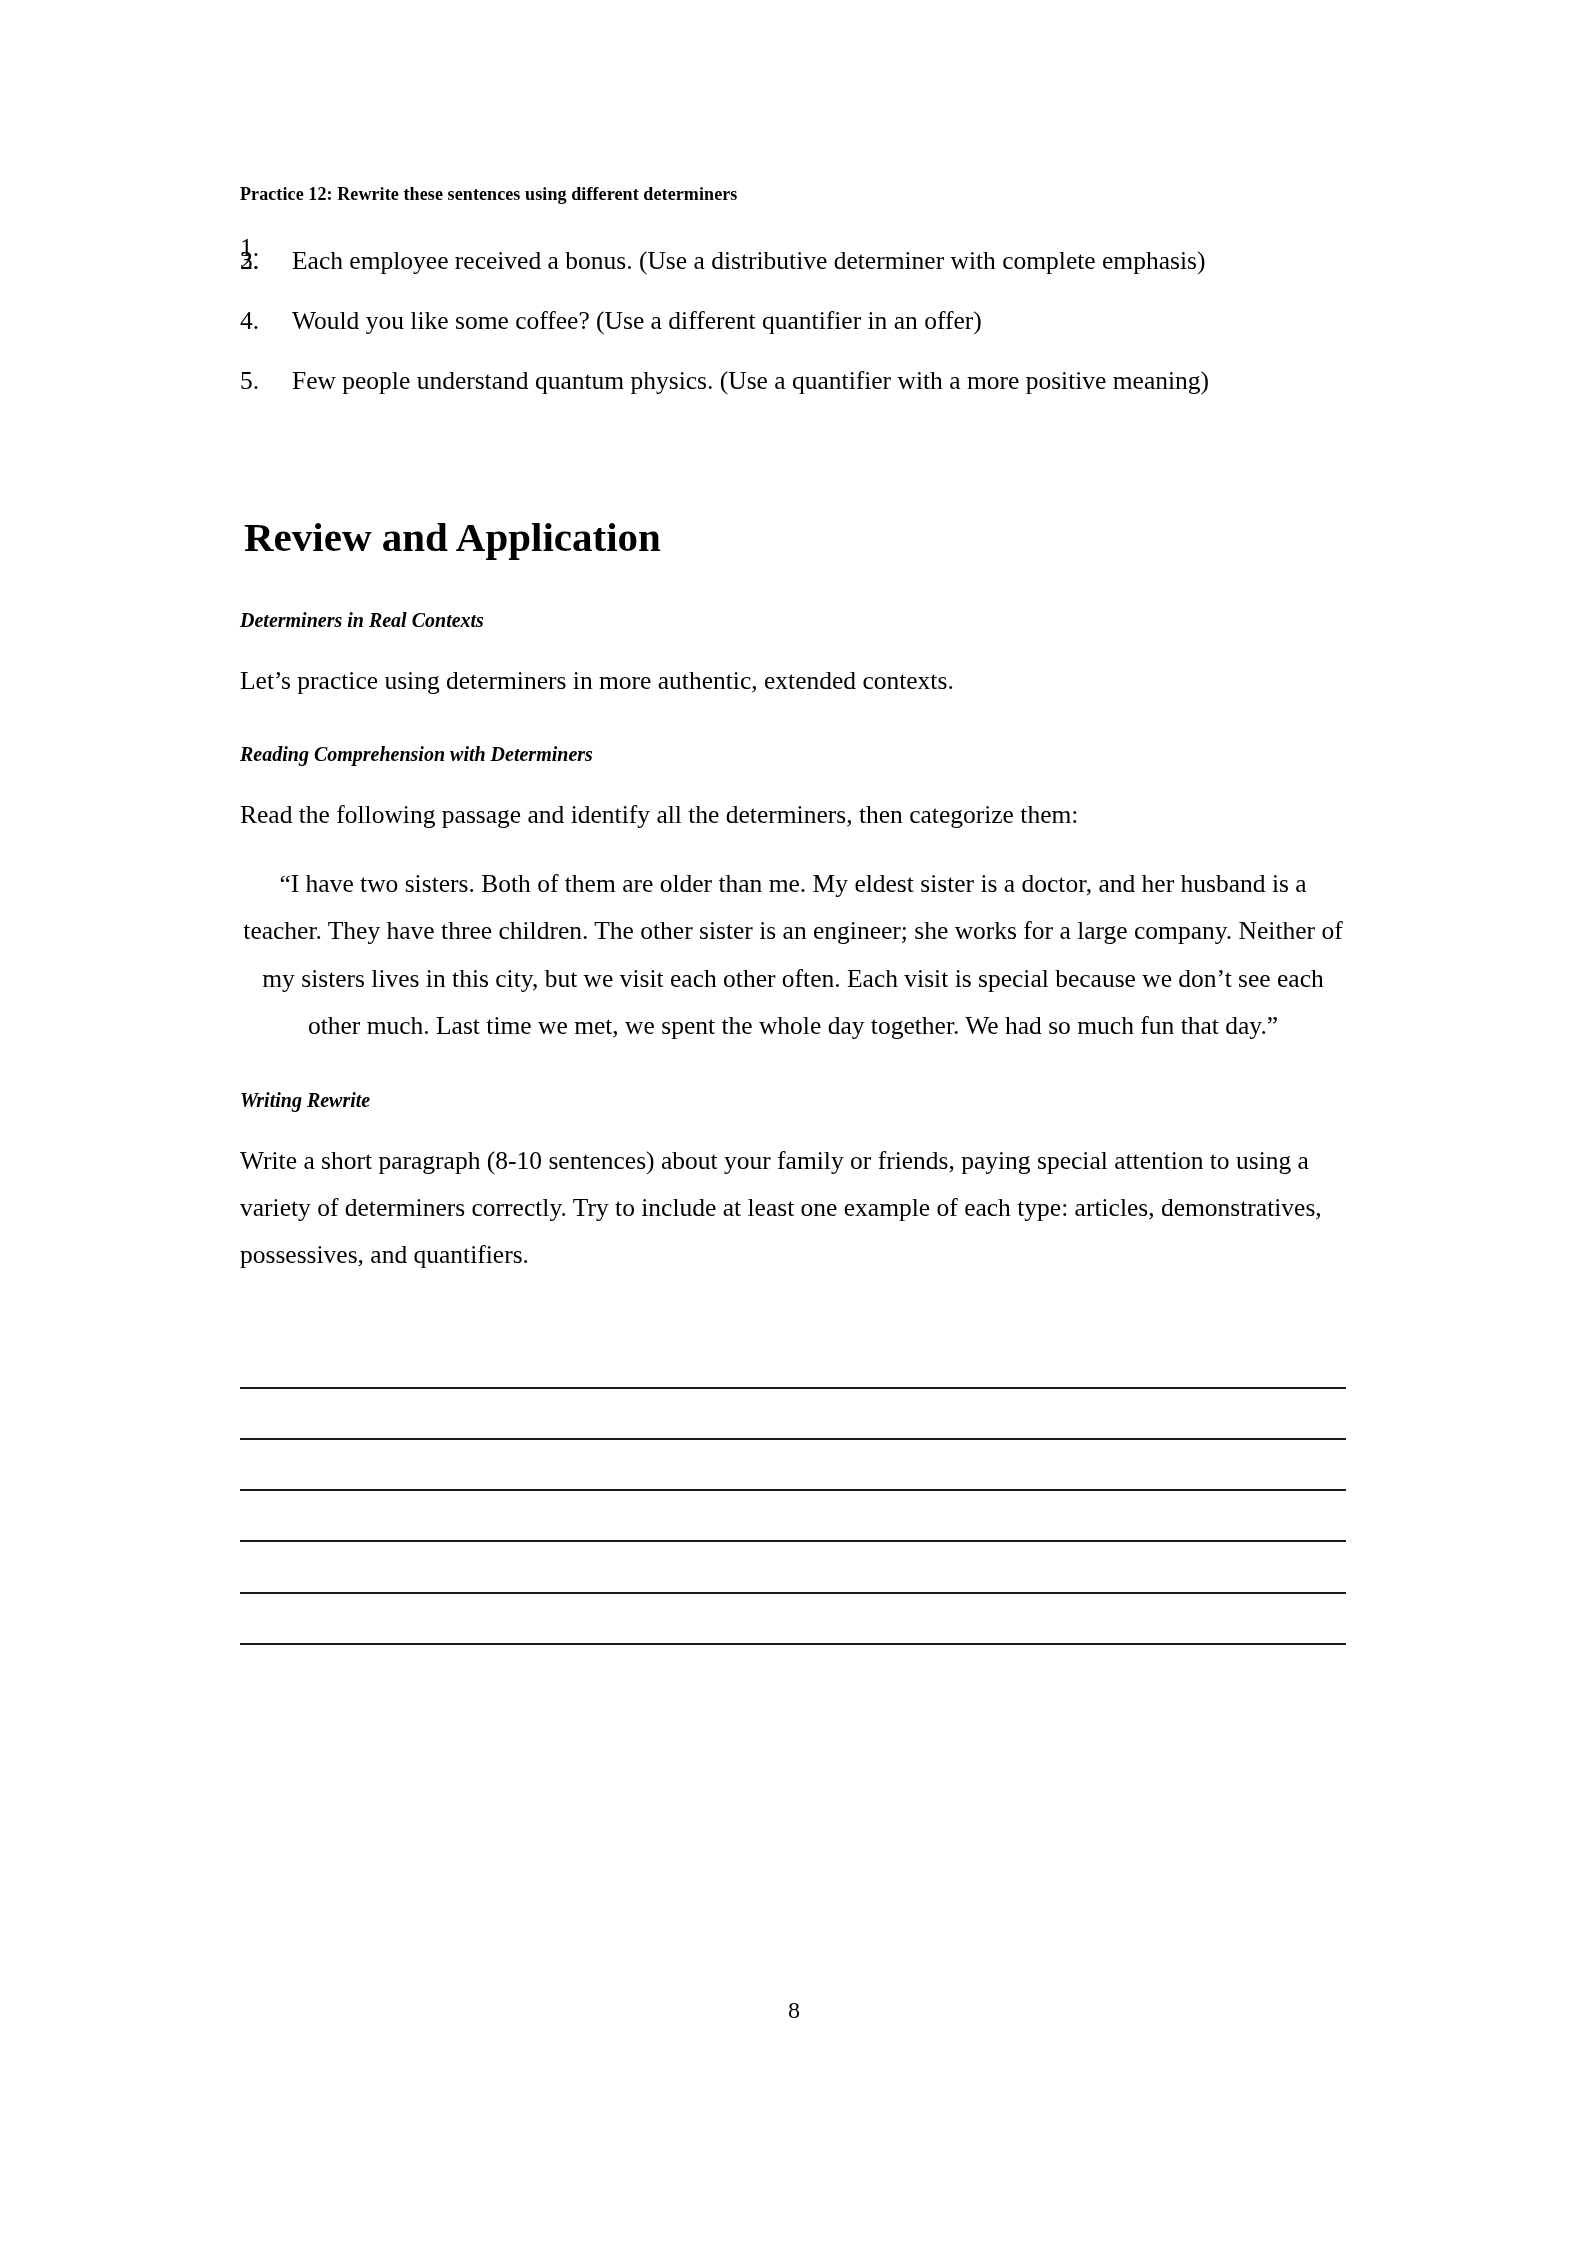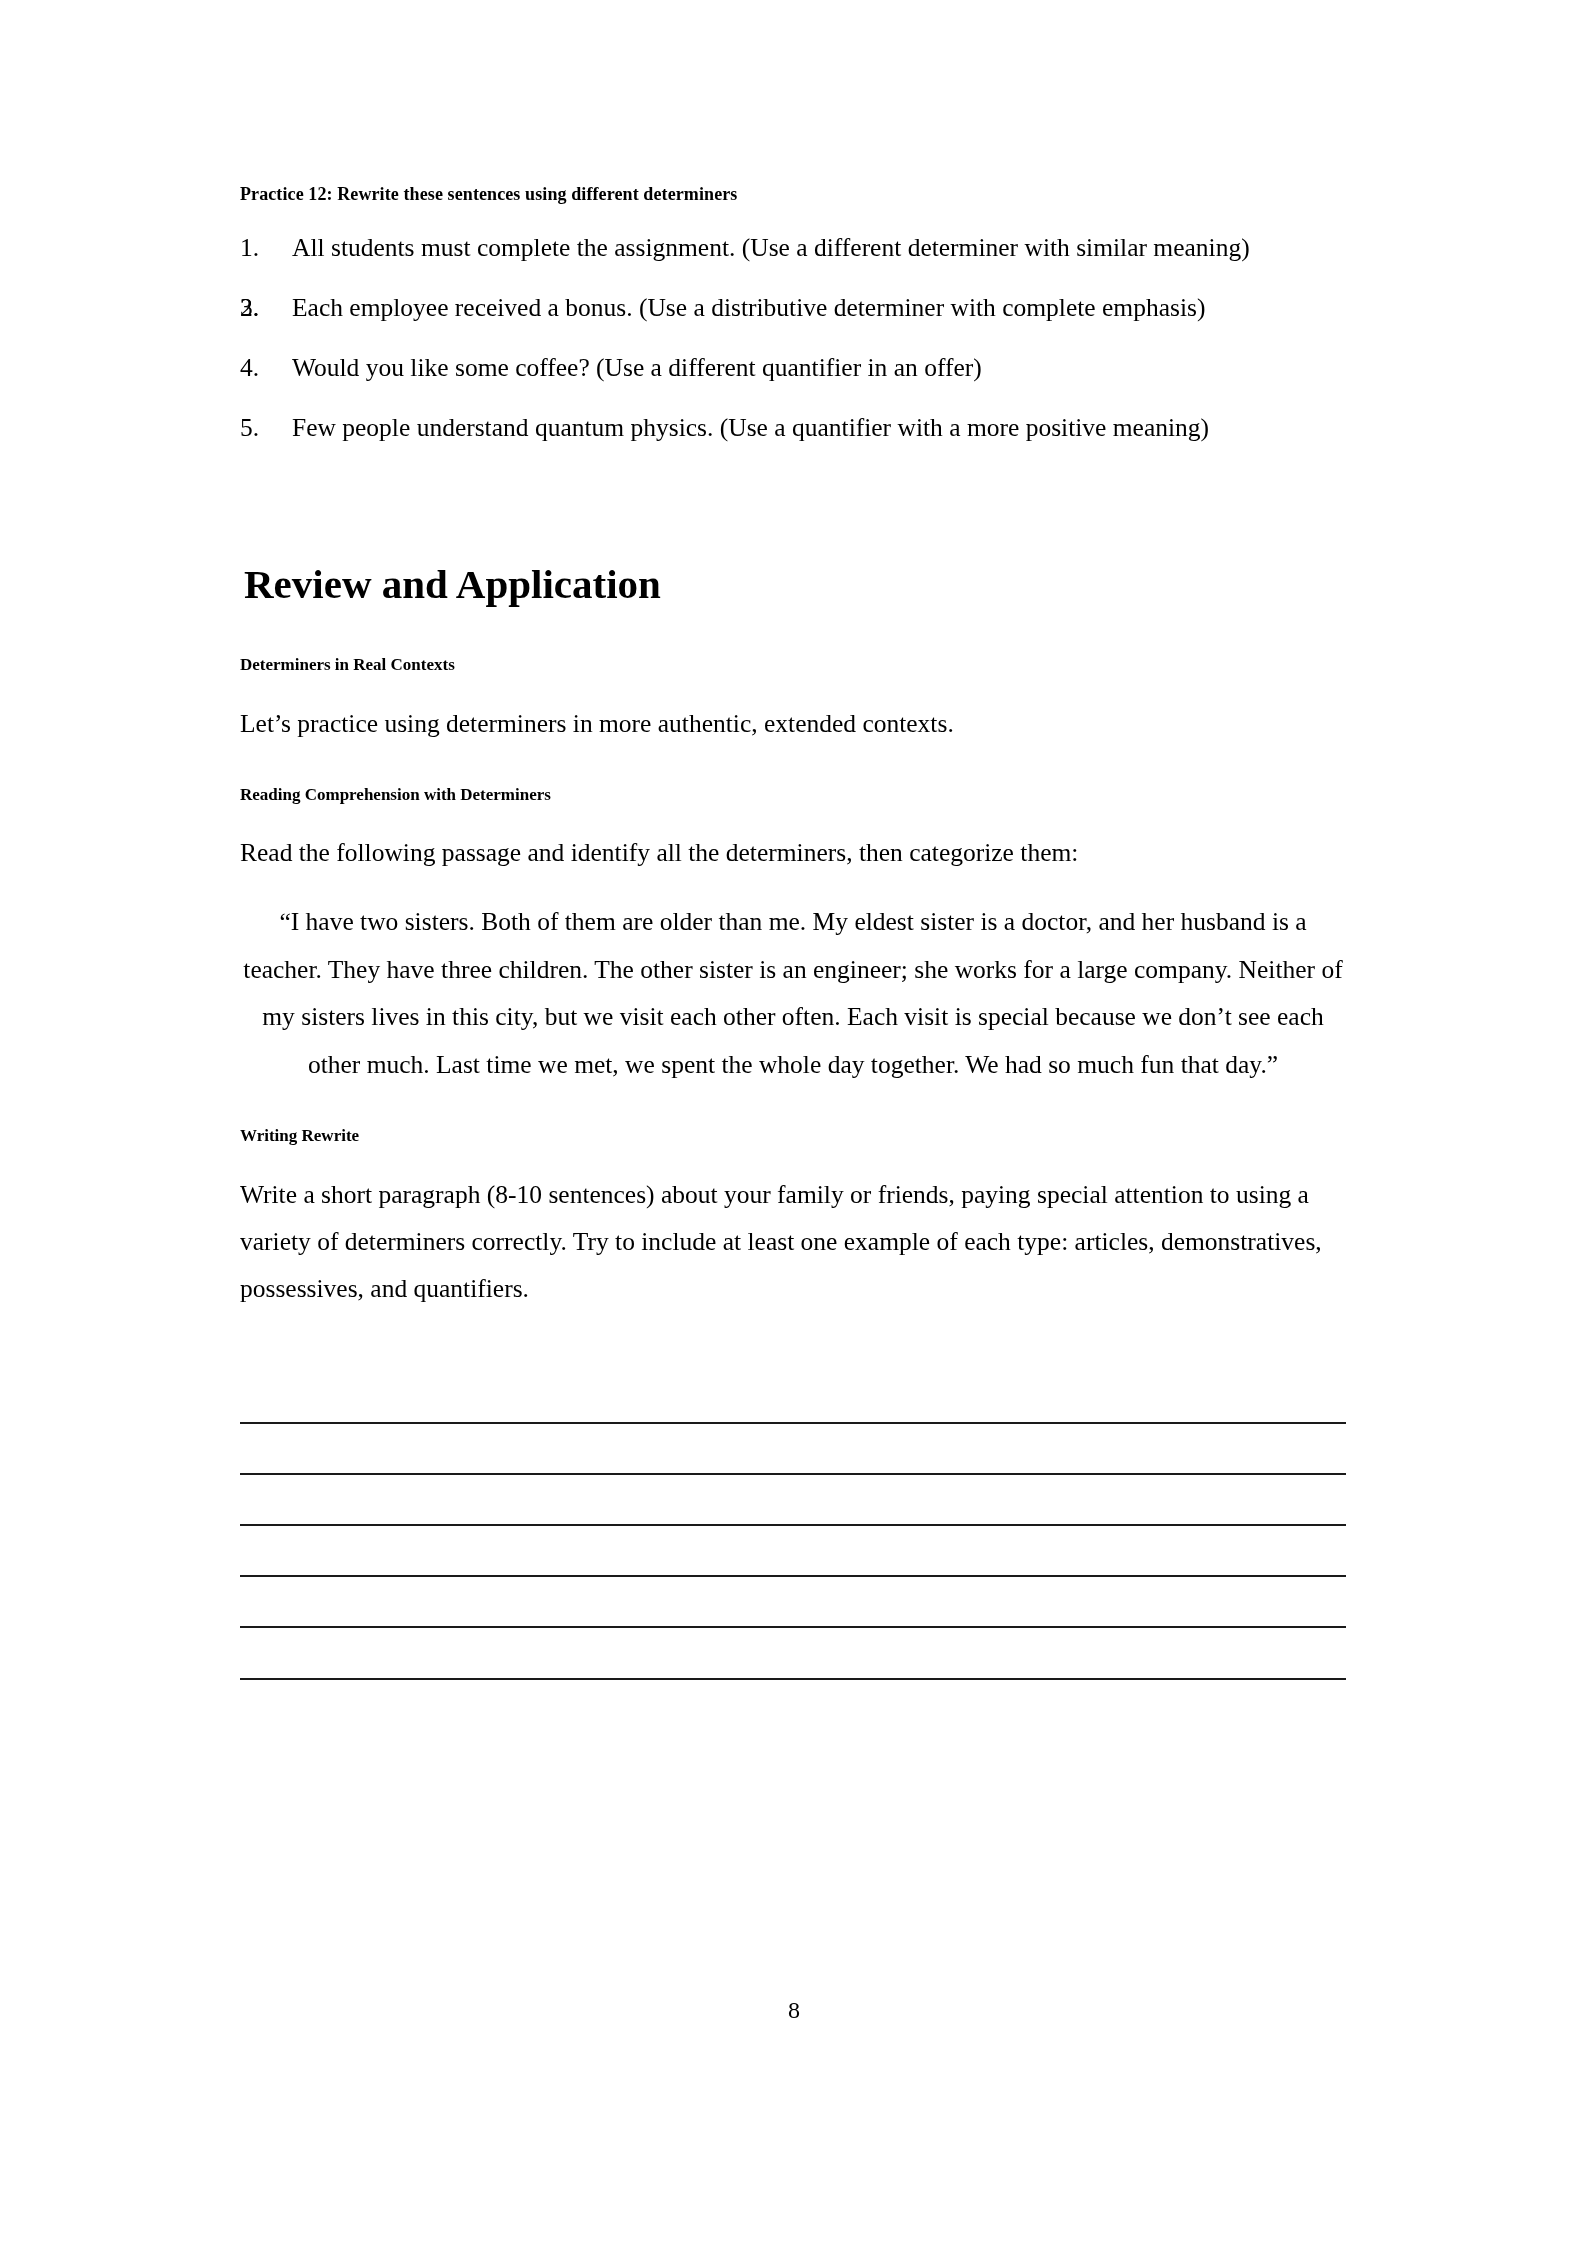--- a/index.html
+++ b/index.html
@@ -42,25 +42,26 @@
 
   .section-heading {
     font-size: 41px;
     font-weight: bold;
     line-height: 1.3;
     margin: 4px;
     padding-top: 103px;
   }
 
   .sub-heading {
-    font-size: 17px;
+    font-size: 20px;
     font-weight: bold;
     line-height: 1.35;
     margin: 0;
     padding-top: 38px;
+    font-style: italic;
   }
 
   .sub-heading.tight {
     padding-top: 37px;
   }
 
   
   .para {
     font-size: 25.5px;
     line-height: 47px;
@@ -129,21 +130,21 @@
 </head>
 <body>
 
 <div class="page">
   <div class="content">
 
     <h3 class="practice-heading">Practice 12: Rewrite these sentences using different determiners</h3>
 
     <ol class="num-list">
       <li>
-        <span class="marker">1.</span><span>All students must complete the assignment. (Use a different determiner with similar meaning)</span>
+        <span class="marker">1.</span>
       </li>
       <li>
         <span class="marker">2.</span>
       </li>
       <li>
         <span class="marker">3.</span><span>Each employee received a bonus. (Use a distributive determiner with complete emphasis)</span>
       </li>
       <li>
         <span class="marker">4.</span><span>Would you like some coffee? (Use a different quantifier in an offer)</span>
       </li>

